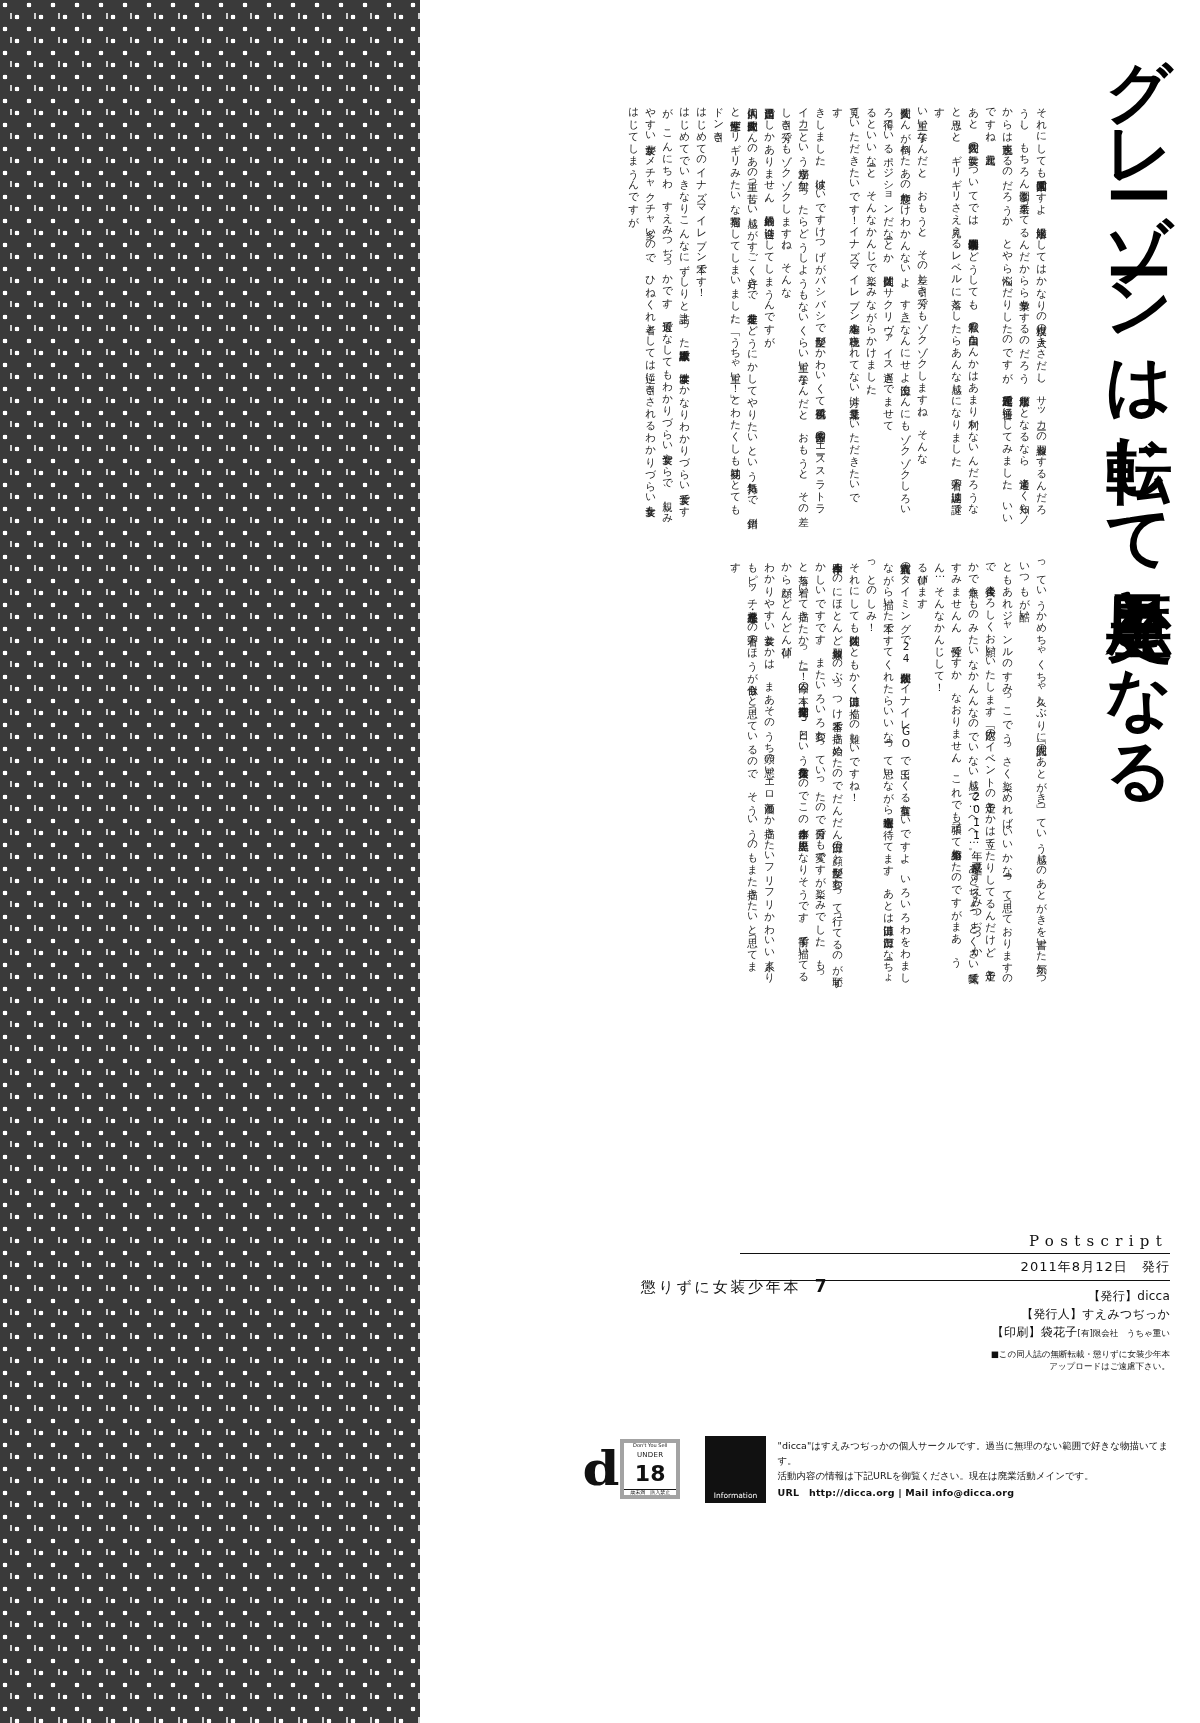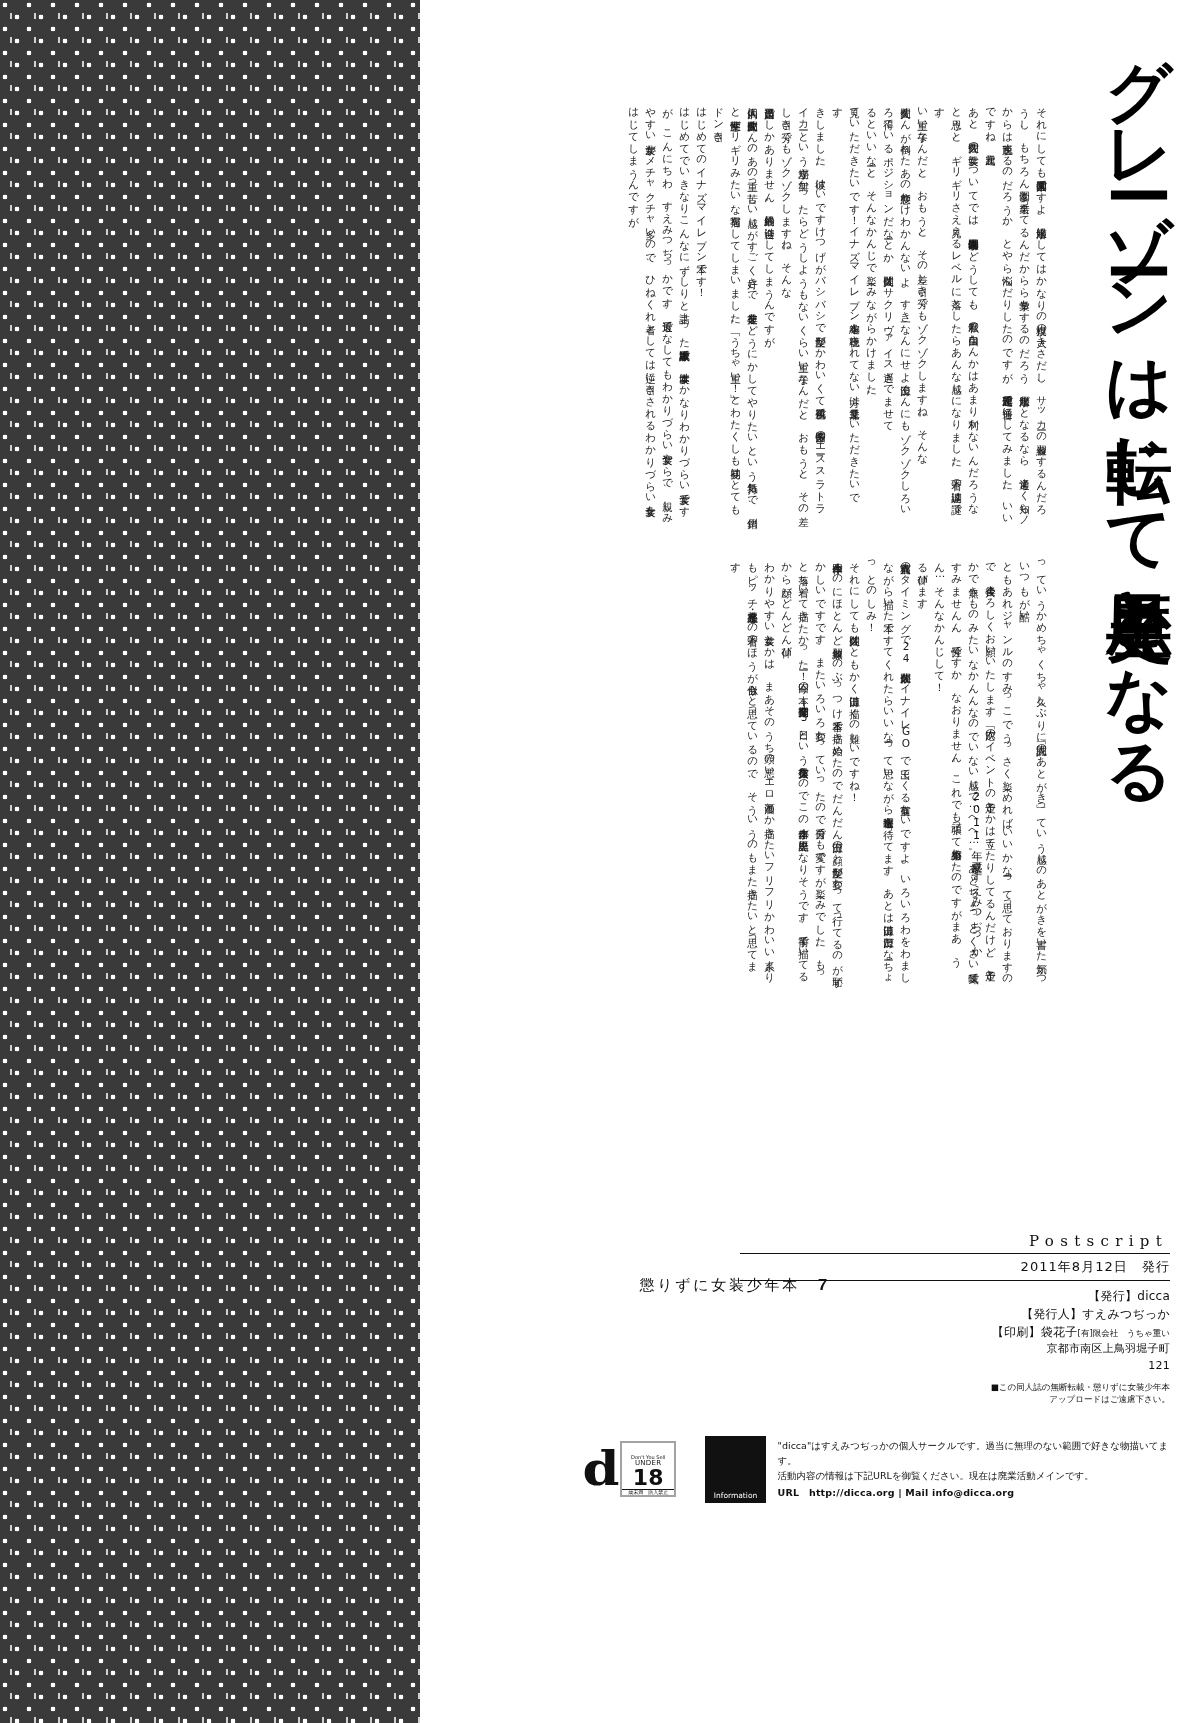--- a/index.html
+++ b/index.html
@@ -94,39 +94,39 @@
     position:absolute;left:585px;top:1270px;width:360px;height:86px;
   }
   #logo .glyphs{
     font-family:"DejaVu Sans Mono","Liberation Mono",monospace;
     font-weight:bold;font-size:41px;letter-spacing:-2px;color:#111;
     white-space:nowrap;
     text-shadow:1px 0 0 #111;
   }
   #logo .sub{
     font-size:15px;letter-spacing:.18em;margin-top:6px;color:#111;
-    text-align:center;width:300px;font-family:Liberation Mono, monospace;
+    text-align:center;width:300px;
   }
 
   
   #bottom{
     position:absolute;left:585px;top:1432px;width:590px;height:74px;
     display:flex;align-items:center;
   }
   #r18{
     width:118px;height:60px;display:flex;align-items:center;gap:3px;
   }
   #dicca-mark{
     font-family:"DejaVu Serif","Liberation Serif",serif;
     font-size:46px;font-weight:bold;line-height:1;color:#111;
     transform:scaleX(1.15);
   }
   #age-badge{
-    border:2px solid #a3a3a3;width:52px;height:52px;
-    display:flex;flex-direction:column;align-items:center;justify-content:flex-end;
+    border:4px solid #a3a3a3;width:52px;height:52px;
+    display:flex;flex-direction:column;align-items:center;justify-content:space-between;
     line-height:1;
   }
   #age-badge .t1{font-size:5px;letter-spacing:0;}
   #age-badge .t2{font-size:7px;letter-spacing:.04em;}
   #age-badge .t3{font-size:22px;font-weight:bold;}
   #age-badge .t4{font-size:5px;border-top:1px solid #111;width:100%;text-align:center;}
   #info-box{
     width:62px;height:67px;background:#111;color:#fff;
     display:flex;align-items:flex-end;justify-content:center;
     font-size:7.5px;padding-bottom:3px;box-sizing:border-box;margin-left:6px;
@@ -177,22 +177,20 @@
 
   <div class="ps-row">
     <span>【発行】</span><span>dicca</span>
   </div>
   <div class="ps-row">
     <span>【発行人】</span><span>すえみつぢっか</span>
   </div>
   <div class="ps-row">
     <span>【印刷】</span><span>袋花子</span><span class="sm">[有]限会社　うちゃ重い</span>
   </div>
-  <div class="ps-row" style="white-space:pre-line;font-size:11px;">京都市南区上鳥羽堀子町
-121</div>
 
   <div class="ps-note" style="white-space:pre-line;">■この同人誌の無断転載・懲りずに女装少年本
 アップロードはご遠慮下さい。</div>
 </div>
 
 <div id="logo">
   <div class="sub">
     <span>懲りずに女装少年本</span>
     <span style="font-weight:bold;font-size:17px;margin-left:6px;">7</span>
   </div>

